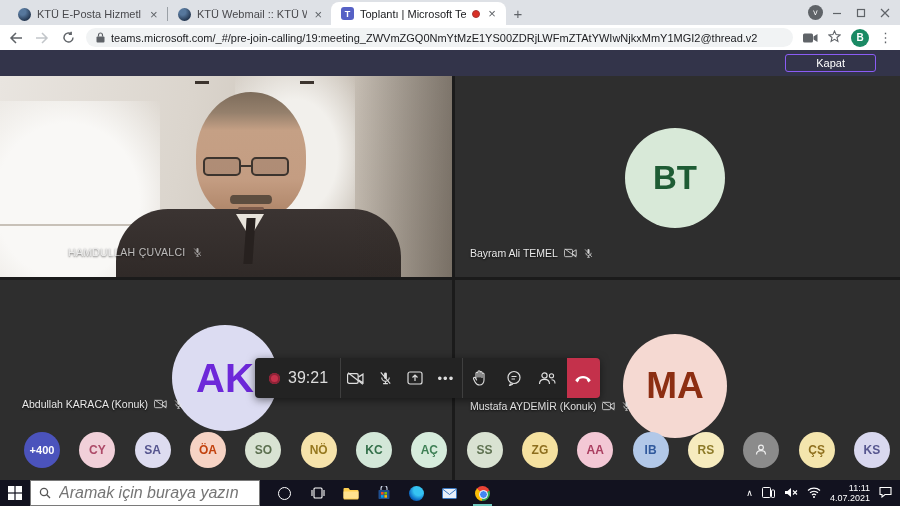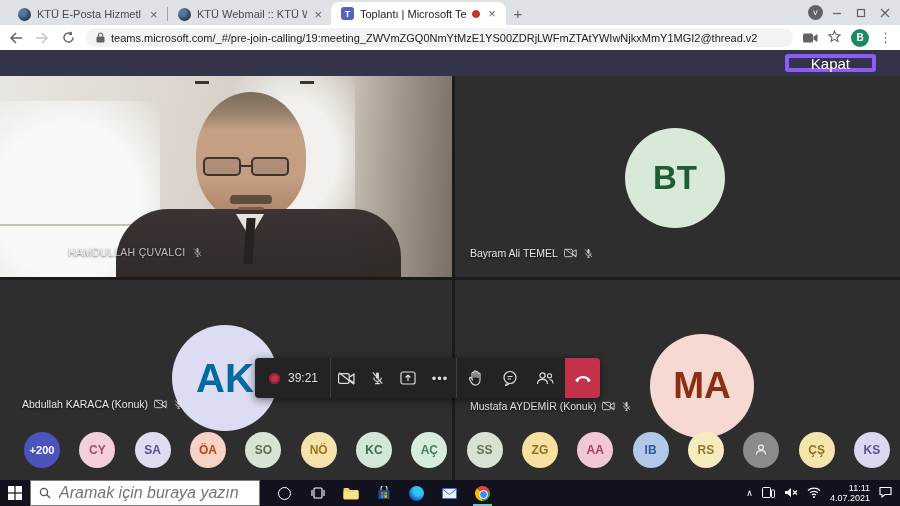--- a/index.html
+++ b/index.html
@@ -30,34 +30,34 @@
   .omnibox .url { font-size:11px; color:#202124; white-space:nowrap; overflow:hidden; }
   .btoolbar-right { display:flex; align-items:center; gap:10px; }
   .profile-avatar { width:18px; height:18px; border-radius:50%; background:#1a8a64; color:#fff; font-size:10px; font-weight:bold; display:flex; align-items:center; justify-content:center; }
   .kebab { color:#5f6368; font-size:13px; letter-spacing:0; }
 
   
   .banner { position:absolute; left:0; top:50px; width:100%; height:26px; background:#33344a; color:#fff; display:flex; align-items:center; }
   .banner-center { display:flex; align-items:center; gap:7px; margin:0 auto; font-size:11px; }
   .banner-center b { font-weight:bold; }
   .banner-link { text-decoration:underline; cursor:pointer; }
-  .banner-close { position:absolute; right:24px; top:4px; height:18px; padding:0 22px; border:4px solid #8b5cf6; border-radius:3px; font-size:15px; color:#fff; display:flex; align-items:center; background:transparent; }
+  .banner-close { position:absolute; right:24px; top:4px; height:18px; padding:0 30px; border:1px solid #8b5cf6; border-radius:3px; font-size:11px; color:#fff; display:flex; align-items:center; background:transparent; }
 
   
   .stage { position:absolute; left:0; top:76px; width:900px; height:404px; background:#1b1b1b; }
   .tile { position:absolute; background:#2e2e2e; overflow:hidden; }
   .tile-tl { left:0; top:0; width:452px; height:201px; }
   .tile-tr { left:455px; top:0; width:445px; height:201px; }
   .tile-bl { left:0; top:204px; width:452px; height:200px; }
   .tile-br { left:455px; top:204px; width:445px; height:200px; }
 
   .big-avatar { position:absolute; border-radius:50%; display:flex; align-items:center; justify-content:center; font-weight:bold; z-index:2; }
   .ba-bt { left:625px; top:52px; width:100px; height:100px; font-size:33px; }
   .ba-ak { left:172px; top:249px; width:106px; height:106px; font-size:40px; }
-  .ba-ma { left:650px; top:258px; width:104px; height:104px; font-size:37px; }
+  .ba-ma { left:623px; top:258px; width:104px; height:104px; font-size:37px; }
 
   .plabel { position:absolute; display:flex; align-items:center; gap:6px; font-size:10.5px; color:#e8e8e8; text-shadow:0 1px 2px rgba(0,0,0,.8); z-index:3; }
   .plabel svg { opacity:.9; }
   .plabel-tl { left:20px; top:170px; opacity:.75; letter-spacing:.3px;padding-left:48px; }
   .plabel-tr { left:470px; top:171px; }
   .plabel-bl { left:22px; top:322px; }
   .plabel-br { left:470px; top:324px; }
 
   
   .v-art { position:absolute; inset:0; filter:blur(.5px); }
@@ -77,21 +77,21 @@
   .v-suit { position:absolute; left:116px; top:133px; width:285px; height:80px; border-radius:52px 48px 0 0; background:linear-gradient(180deg,#3b3432,#2e2826); }
   .v-shirt { position:absolute; left:236px; top:138px; width:0; height:0; border-left:14px solid transparent; border-right:14px solid transparent; border-top:24px solid #e8e4dc; }
   .v-tie { position:absolute; left:245px; top:142px; width:9px; height:46px; background:#27211f; transform:skewX(-4deg); }
 
   
   .calltb { position:absolute; left:255px; top:282px; width:345px; height:40px; background:#232323; border-radius:4px; display:flex; align-items:center; z-index:5; box-shadow:0 2px 8px rgba(0,0,0,.5); }
   .ct-div { width:1px; height:100%; background:#3f3f3f; }
   .ct-btn { width:34px; height:100%; display:flex; align-items:center; justify-content:center; color:#ddd; }
   .ct-rec { display:flex; align-items:center; gap:8px; padding:0 12px 0 14px; }
   .ct-recdot { width:11px; height:11px; border-radius:50%; background:#c4314b; box-shadow:inset 0 0 0 2px #8c2337; }
-  .ct-timer { color:#ddd; font-size:12px; }
+  .ct-timer { color:#ddd; font-size:16px; }
   .ct-more { color:#ddd; font-size:13px; letter-spacing:1px; width:36px; text-align:center; }
   .ct-hangup { margin-left:2px; width:38px; height:100%; background:#c4314b; border-radius:0 4px 4px 0; display:flex; align-items:center; justify-content:center; }
 
   
   .strip { position:absolute; left:24px; top:356px; width:866px; display:flex; justify-content:space-between; z-index:6; }
   .s-avatar { width:36px; height:36px; border-radius:50%; display:flex; align-items:center; justify-content:center; font-size:12px; font-weight:bold; }
   .s-avatar.overflow { font-size:11px; }
 
   
   .taskbar { position:absolute; left:0; top:480px; width:100%; height:26px; background:#12121f; display:flex; align-items:center; }
@@ -220,21 +220,21 @@
         <div class="v-shadow-r"></div>
       </div>
     </div>
 
     <div class="tile tile-tr"></div>
     <div class="big-avatar ba-bt" style="background: rgb(216, 233, 216); color: rgb(30, 92, 52);">
         <span>BT</span>
       </div>
 
     <div class="tile tile-bl"></div>
-    <div class="big-avatar ba-ak" style="background: rgb(220, 220, 242); color: #0369a1;">
+    <div class="big-avatar ba-ak" style="background: rgb(220, 220, 242); color: #6d28d9;">
         <span>AK</span>
       </div>
 
     <div class="tile tile-br"></div>
     <div class="big-avatar ba-ma" style="background: rgb(245, 217, 210); color: rgb(140, 46, 18);">
         <span>MA</span>
       </div>
 
     <div class="plabel plabel-tl">
       <span>HAMDULLAH ÇUVALCI</span>
@@ -334,21 +334,21 @@
         </div>
       <div class="ct-hangup">
           <svg width="18" height="9" viewBox="0 0 18 9">
             <path d="M1.2 6.2 C5.5 0.6 12.5 0.6 16.8 6.2 L14.5 8.4 C13.5 7 12.8 6.3 12.6 5 C10.3 4 7.7 4 5.4 5 C5.2 6.3 4.5 7 3.5 8.4 Z" fill="#fff"></path>
           </svg>
         </div>
     </div>
 
     <div class="strip">
       <div class="s-avatar overflow" style="background: rgb(75, 83, 188); color: rgb(255, 255, 255);">
-          <span>+200</span>
+          <span>+400</span>
         </div>
       <div class="s-avatar" style="background: rgb(241, 208, 217); color: rgb(173, 74, 104);">
           <span>CY</span>
         </div>
       <div class="s-avatar" style="background: rgb(221, 220, 240); color: rgb(85, 85, 143);">
           <span>SA</span>
         </div>
       <div class="s-avatar" style="background: rgb(246, 211, 196); color: #c2410c;">
           <span>ÖA</span>
         </div>

